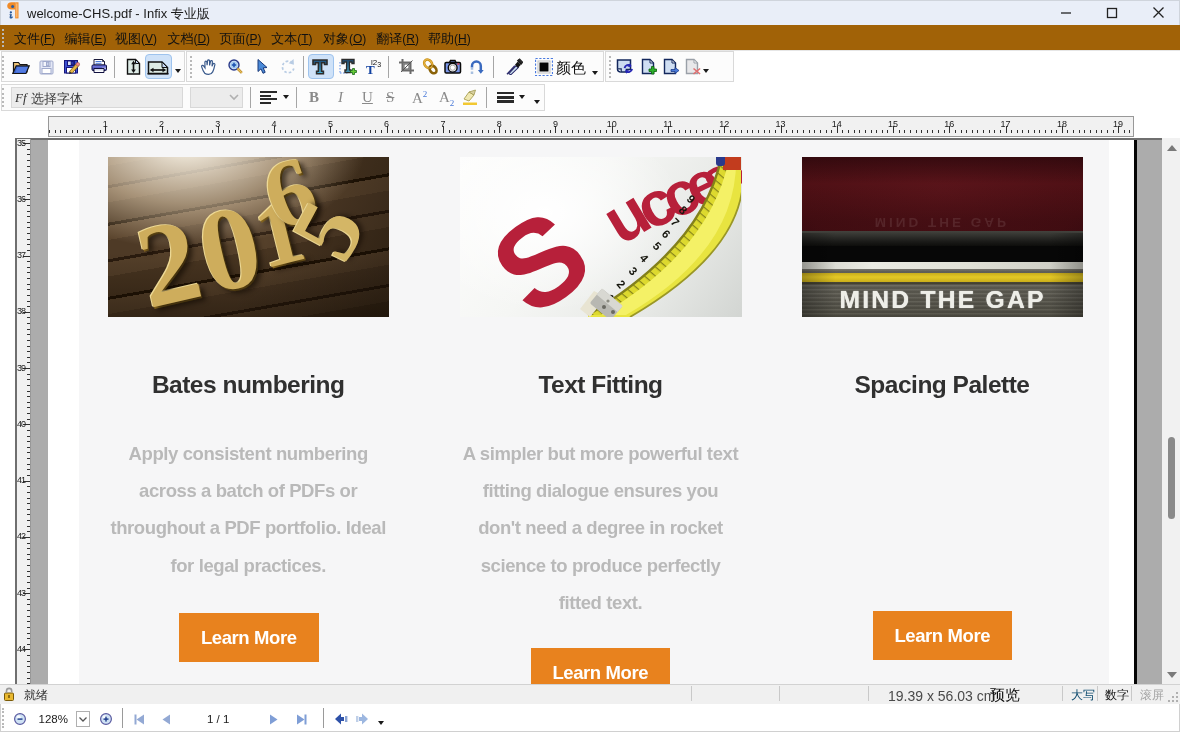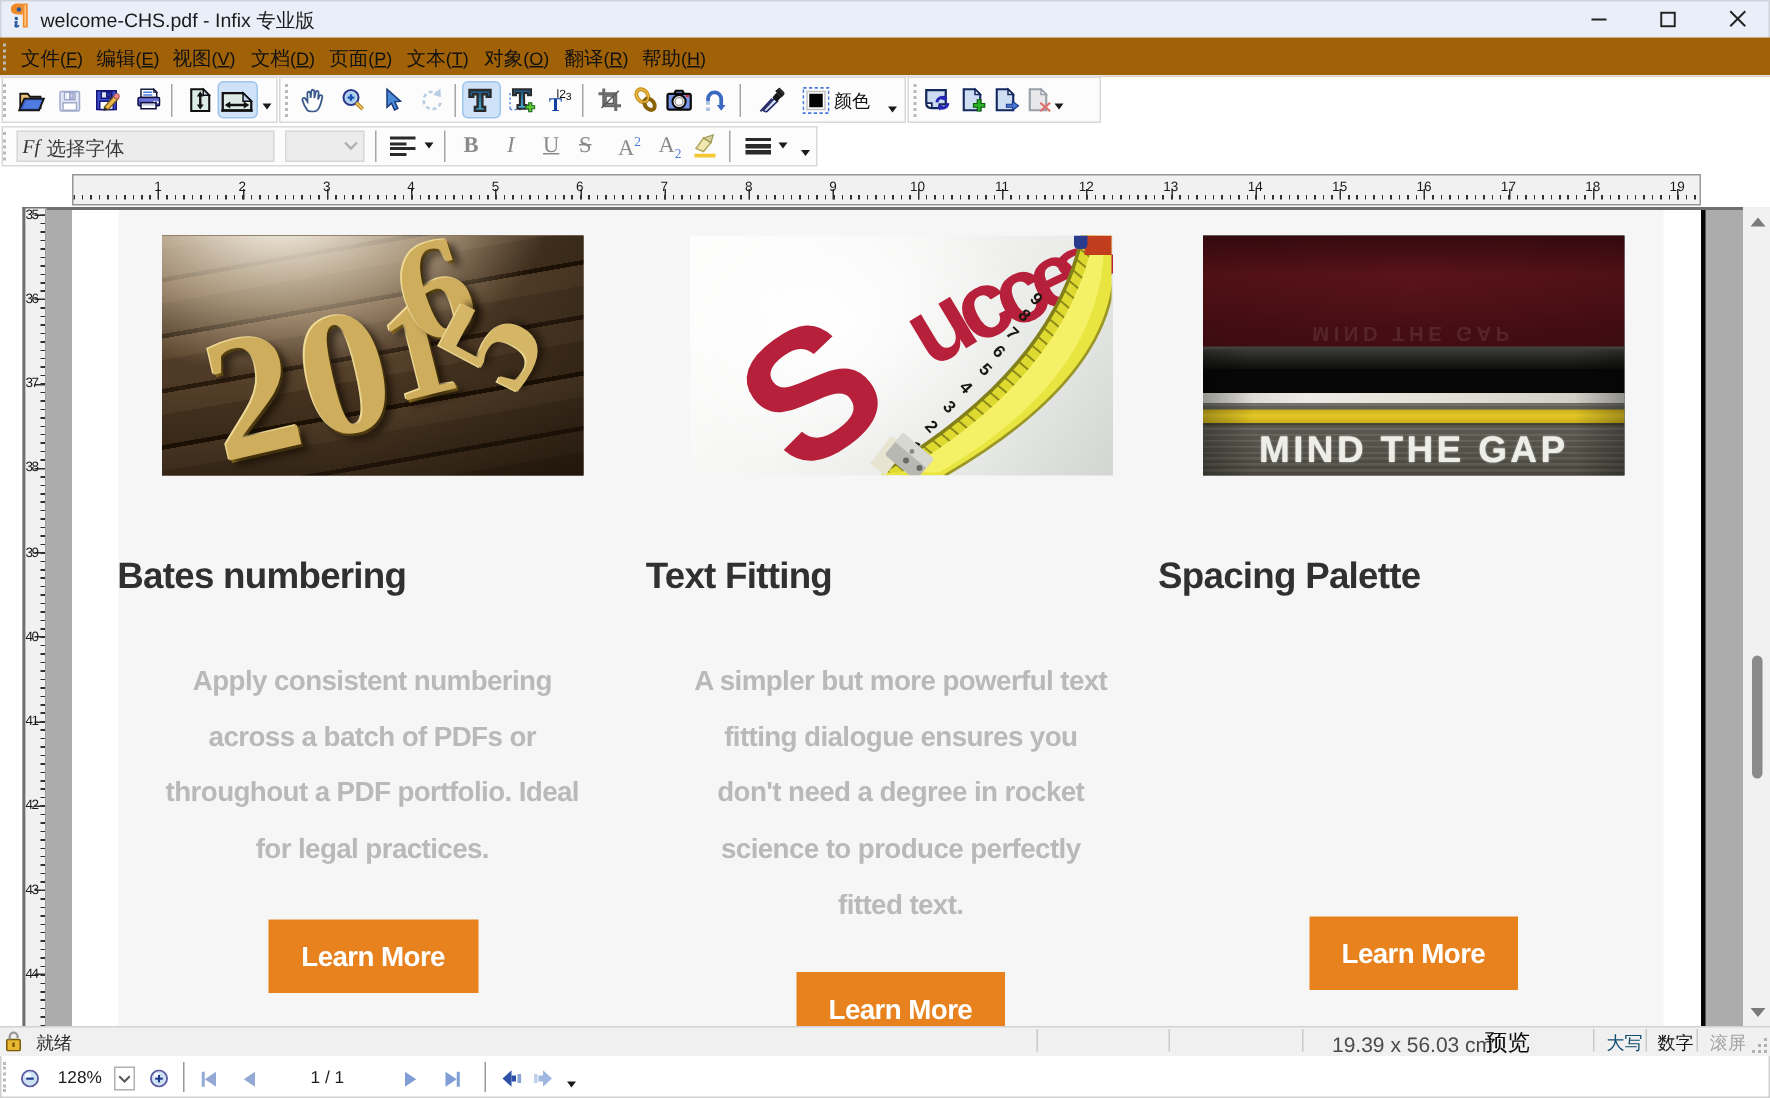--- a/index.html
+++ b/index.html
@@ -37,21 +37,21 @@
  background-size:3px 545px;background-position:10px 4px;background-repeat:no-repeat}
 .vmaj{position:absolute;height:1px;width:7px;background:#303030;left:6px}
 .vnum{position:absolute;left:0;width:9px;font-size:9px;color:#1a1a1a;line-height:9px;letter-spacing:-1px}
 
 #viewport{left:15px;top:138px;width:1147px;height:546px;background:#acacac;border-top:2px solid #6f6f6f;border-left:2px solid #6f6f6f;overflow:hidden}
 #page{position:absolute;left:30.5px;top:0;width:1086px;height:546px;background:#fff}
 #pageshadow{position:absolute;left:1116.5px;top:0;width:3px;height:546px;background:#050505}
 #content{position:absolute;left:62px;top:0;width:1030px;height:546px;background:#f6f6f7}
 
 .himg{position:absolute;top:16.5px;width:281.5px;height:160px;overflow:hidden}
-.h2t{position:absolute;width:340px;top:231px;font-size:24.5px;font-weight:bold;color:#303030;letter-spacing:-0.5px}
+.h2t{position:absolute;width:340px;text-align:center;top:231px;font-size:24.5px;font-weight:bold;color:#303030;letter-spacing:-0.5px}
 .para{position:absolute;width:340px;text-align:center;font-size:18.5px;font-weight:bold;color:#b9b9b9;line-height:37.4px;top:294.6px;letter-spacing:-0.4px}
 .lmbtn{position:absolute;background:#e8821e;color:#fff;font-size:18.5px;font-weight:bold;text-align:center;line-height:49.5px;width:139.5px;height:49px;letter-spacing:-0.4px}
 
 #vscroll{left:1162px;top:138px;width:18px;height:546px;background:#f1f1f1}
 #vthumb{position:absolute;left:5.5px;top:299px;width:7px;height:82px;background:#8a8a8a;border-radius:3.5px}
 .sarr{position:absolute;left:4.5px;width:0;height:0;border-left:5px solid transparent;border-right:5px solid transparent}
 
 #statusbar{left:0;top:684px;width:1180px;height:20px;background:#f0f0f0;border-top:1px solid #d2d2d2}
 .stext{position:absolute;top:687px;font-size:12px;color:#2b2b2b;white-space:nowrap}
 .ssep{position:absolute;top:686px;height:15px;width:1px;background:#c9c9c9}
@@ -244,21 +244,21 @@
 <path d="M2.8 15.6 L10 7.8 L12.3 9.6 L4.8 16.8 Z" fill="#cfe4f2" stroke="#2a2a6a" stroke-width="1.1"></path>
 <path d="M9 6.8 L11.8 3.6 L14.9 6.7 L12 9.8 Z" fill="#141414"></path>
 <path d="M10.8 2.6 L13.2 0.8 L17 4.6 L15.2 7 Z" fill="#141414"></path>
 <path d="M12.8 1.2 L16.6 5" stroke="#2a2a2a" stroke-width="2.4"></path>
   </svg>
 <svg class="icon" style="left:535px;top:58px" width="18" height="18" viewBox="0 0 18 18">
     <rect x="0.5" y="0.5" width="17" height="17" fill="none" stroke="#4a7ae0" stroke-width="1.2" stroke-dasharray="2.2 1.6"></rect>
 <rect x="3" y="3" width="12" height="12" fill="#fff" stroke="#c0c0c0" stroke-width="1"></rect>
 <rect x="4.5" y="4.5" width="9" height="9" fill="#050505"></rect>
   </svg>
-<div class="abs" style="left:556px;top:59px;font-size:12px;color:#111">颜色</div>
+<div class="abs" style="left:556px;top:59px;font-size:15px;color:#111">颜色</div>
 <div class="dd" style="left:592px;top:71px"></div>
 <div class="abs grip" style="left:609px;top:56px;height:22px"></div>
 <svg class="icon" style="left:616px;top:58px" width="18" height="17" viewBox="0 0 18 17">
     <path d="M1.5 2 L14.5 2 L14.5 11.5 L10.5 11.5 L10.5 14 L5 14 C3 14 1.5 13 1.5 11 Z" fill="#ccdcf0" stroke="#13275c" stroke-width="1.5"></path>
 <path d="M1.5 10.8 L5.2 10.8 L5.2 14" fill="#fff" stroke="#13275c" stroke-width="1.2"></path>
 <g fill="none" stroke="#2525b5" stroke-width="1.9">
 <path d="M8.6 10.2 A3.7 3.7 0 0 1 14.9 8"></path>
       <path d="M16 10.8 A3.7 3.7 0 0 1 9.7 13"></path>
     </g>
 <path d="M14.2 5.2 L15.4 9.2 L11.4 8.4 Z" fill="#2525b5"></path>

